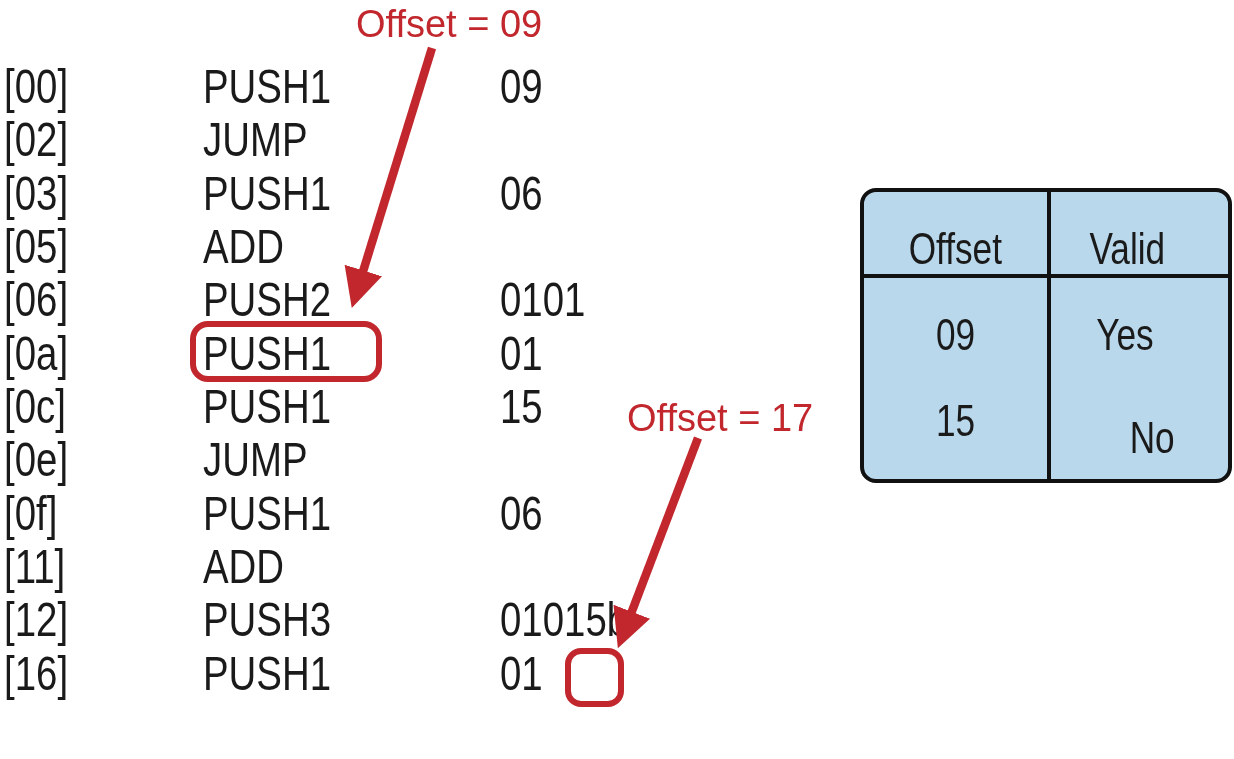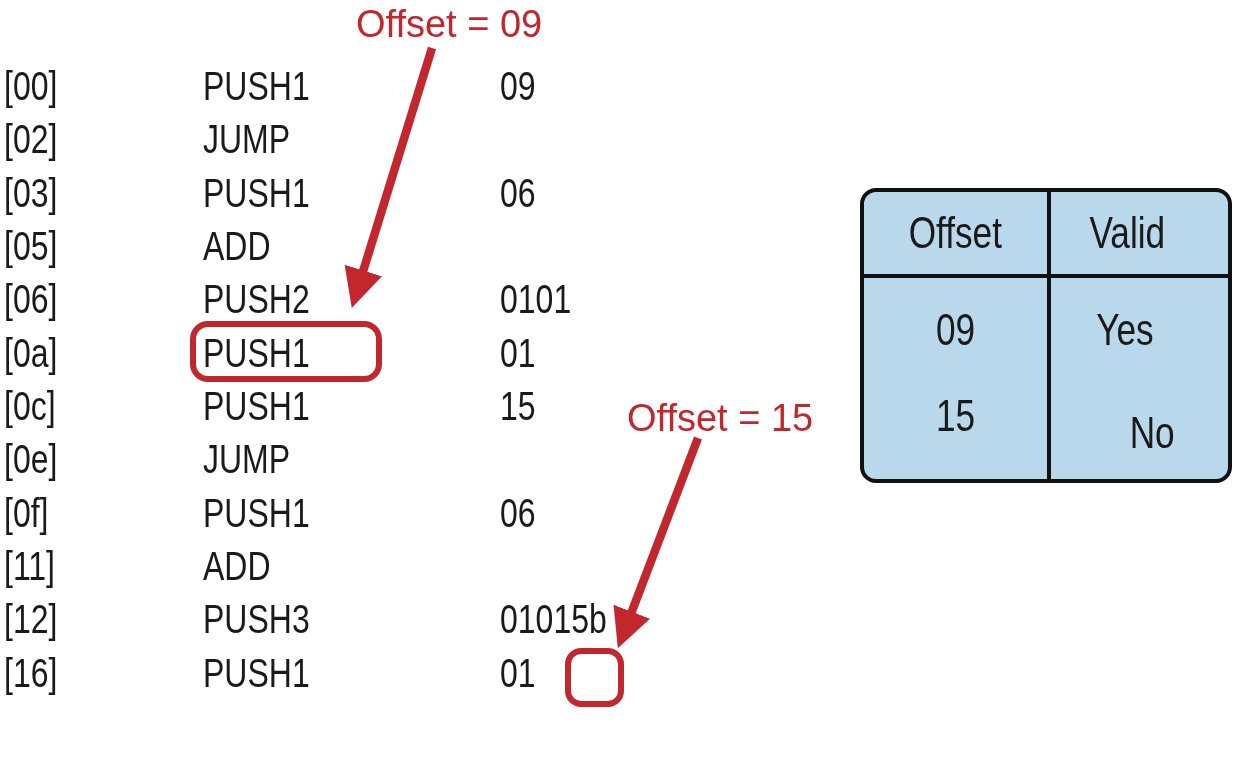--- a/index.html
+++ b/index.html
@@ -24,21 +24,21 @@
   
   .listing {
     position: absolute;
     left: 0; top: 60px;
     width: 860px;
   }
   .row {
     position: relative;
     height: 53.35px;
     line-height: 53.35px;
-    font-size: 40px;
+    font-size: 48px;
     white-space: pre;
   }
   .row .cell {
     position: absolute;
     top: 0;
     display: inline-block;
     transform: scaleX(0.8);
     transform-origin: 0 50%;
   }
   .c-offset  { left: 4px; }
@@ -103,21 +103,21 @@
   }
   .vtable .hdiv {
     position: absolute;
     left: 0; top: 82px;
     width: 100%; height: 4px;
     background: var(--table-border);
   }
   .vtable .cell {
     position: absolute;
     display: flex;
-    align-items: center;
+    align-items: flex-end;
     justify-content: center;
     font-size: 44px;
     color: var(--ink);
   }
   .vtable .cell > span {
     display: inline-block;
     transform: scaleX(0.8);
     transform-origin: 50% 50%;
     white-space: pre;
   }
@@ -145,21 +145,21 @@
       <div class="row"><span class="cell c-offset">[0f]</span><span class="cell c-opcode">PUSH1</span><span class="cell c-operand">06</span></div>
       <div class="row"><span class="cell c-offset">[11]</span><span class="cell c-opcode">ADD</span><span class="cell c-operand"></span></div>
       <div class="row"><span class="cell c-offset">[12]</span><span class="cell c-opcode">PUSH3</span><span class="cell c-operand"><span>0101</span><span>5b</span></span></div>
       <div class="row"><span class="cell c-offset">[16]</span><span class="cell c-opcode">PUSH1</span><span class="cell c-operand">01</span></div>
     </div>
 
   <div class="jumpdest-box"></div>
   <div class="operand-circle"></div>
 
   <div class="ann ann-09">Offset = 09</div>
-  <div class="ann ann-15">Offset = 15</div>
+  <div class="ann ann-15">Offset = 17</div>
 
   <svg class="arrows" viewBox="0 0 1234 759" xmlns="http://www.w3.org/2000/svg">
     <defs>
       <marker id="arrowhead" viewBox="0 0 10 10" refX="2" refY="5" markerWidth="4.6" markerHeight="4.6" orient="auto">
         <path d="M0,0 L10,5 L0,10 z" style="fill: var(--accent-red);"></path>
       </marker>
     </defs>
     <line x1="432" y1="48" x2="361" y2="278" marker-end="url(#arrowhead)"></line>
     <line x1="698" y1="438" x2="629" y2="619" marker-end="url(#arrowhead)"></line>
   </svg>

